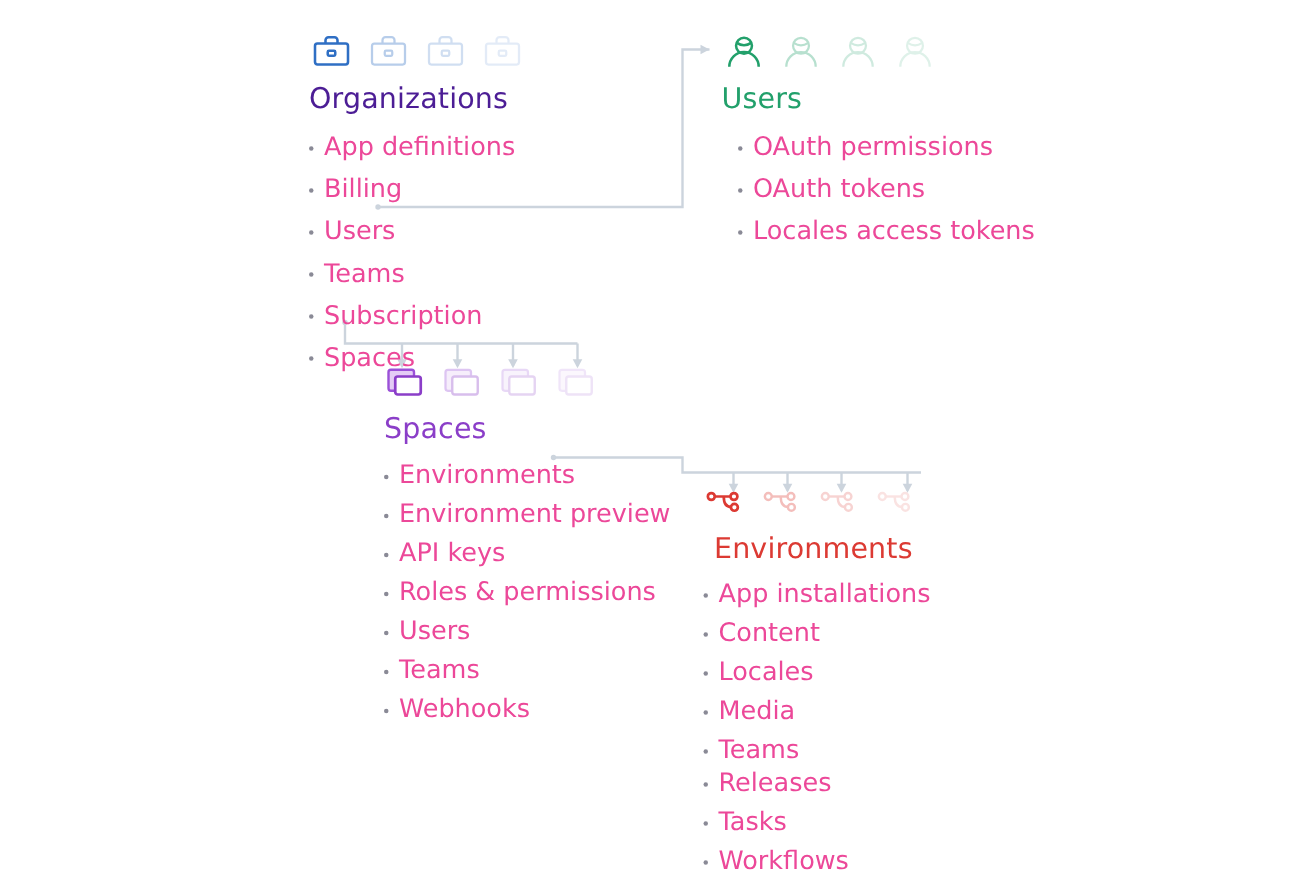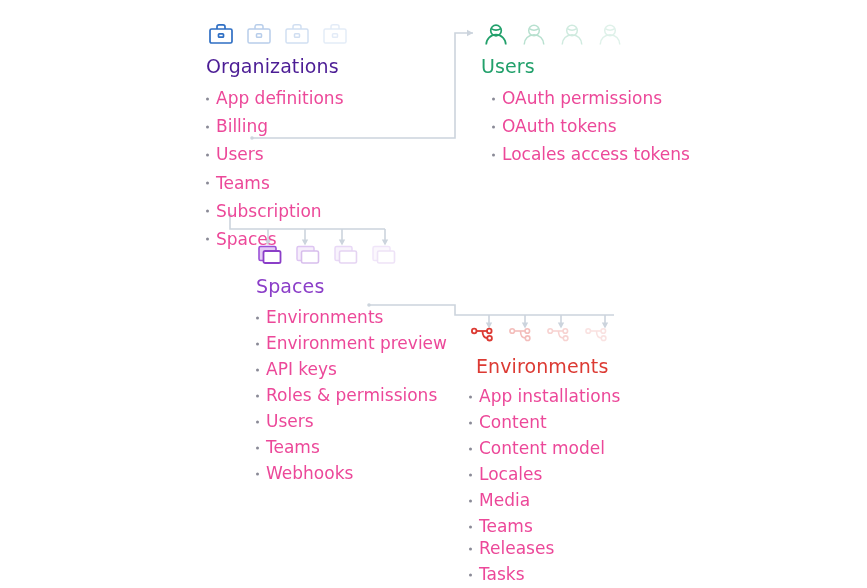--- a/index.html
+++ b/index.html
@@ -294,21 +294,20 @@
           <circle cx="5.2" cy="11" r="2.3"></circle>
           <circle cx="20.3" cy="11" r="2.3"></circle>
           <circle cx="20.6" cy="18.2" r="2.3"></circle>
         </g>
       </svg>
     </div>
     <div class="node-title">Environments</div>
     <ul class="node-list">
       <li><span class="bullet"></span><span>App installations</span></li>
       <li><span class="bullet"></span><span>Content</span></li>
-      <li><span class="bullet"></span><span>Content model</span></li>
       <li><span class="bullet"></span><span>Locales</span></li>
       <li><span class="bullet"></span><span>Media</span></li>
       <li class="tight"><span class="bullet"></span><span>Teams</span></li>
       <li><span class="bullet"></span><span>Releases</span></li>
       <li><span class="bullet"></span><span>Tasks</span></li>
       <li><span class="bullet"></span><span>Workflows</span></li>
     </ul>
   </div>
 
 </div>

